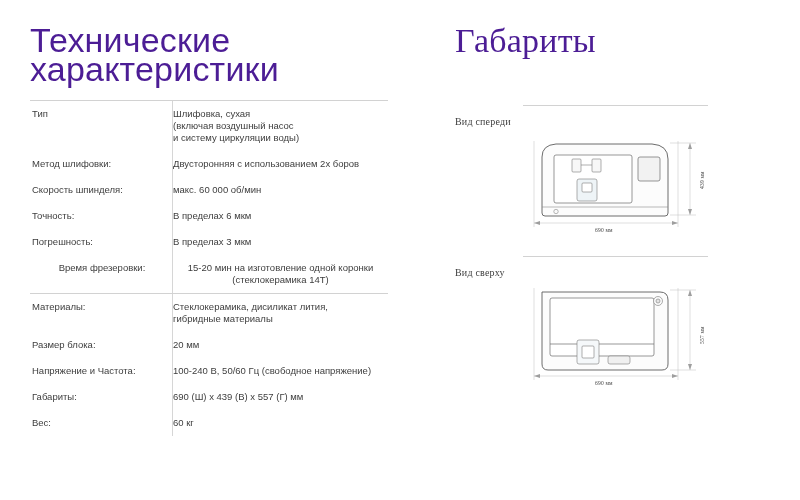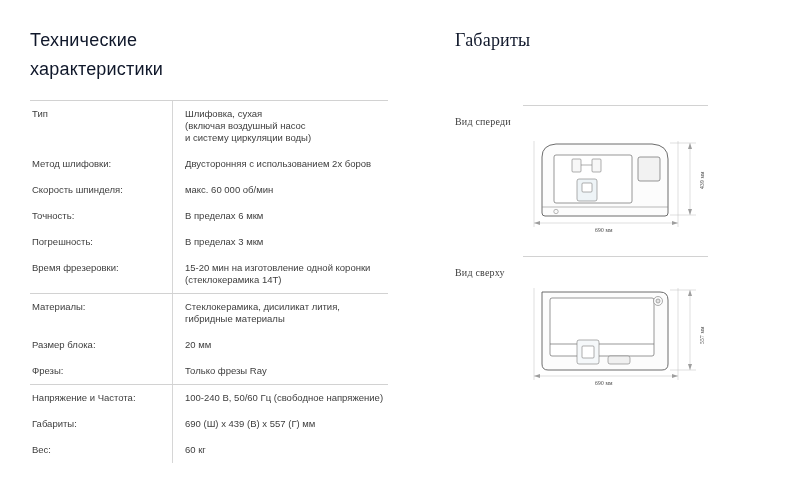--- a/index.html
+++ b/index.html
@@ -21,22 +21,22 @@
   }
 
   
   .left-col {
     position: absolute;
     left: 30px;
     top: 26px;
     width: 360px;
   }
   .section-title {
-    color: #0f172a;
-    font-size: 18px;
+    color: #4c1d95;
+    font-size: 34px;
     font-weight: 400;
     line-height: 29px;
     letter-spacing: 0.2px;
   }
   .spec-table {
     margin-top: 16px;
     width: 358px;
     border-collapse: collapse;
   }
   .spec-table tr {
@@ -46,28 +46,29 @@
     padding: 7px 0 7px 0;
     font-size: 9.5px;
     line-height: 12px;
     color: #3d3d3d;
   }
   .spec-table td.key {
     width: 140px;
     padding-left: 2px;
   }
   .spec-table td.val {
-    padding-left: 12px;
+    padding-left: 0;
     border-left: 1px solid #d6d6d6;
   }
   .grp-top td {
     border-top: 1px solid #d2d2d2;
   }
   .grp-bottom td {
     border-bottom: 1px solid #d2d2d2;
+    text-align: center;
   }
   .val .line {
     display: block;
   }
 
   
   .right-col {
     position: absolute;
     left: 455px;
     top: 26px;
@@ -167,26 +168,20 @@
             <span class="line">Стеклокерамика, дисиликат лития,</span>
             <span class="line">гибридные материалы</span>
           </td>
         </tr>
         <tr>
           <td class="key">Размер блока:</td>
           <td class="val">
             <span class="line">20 мм</span>
           </td>
         </tr>
-        <tr class="grp-bottom">
-          <td class="key">Фрезы:</td>
-          <td class="val">
-            <span class="line">Только фрезы Ray</span>
-          </td>
-        </tr>
 
         <tr>
           <td class="key">Напряжение и Частота:</td>
           <td class="val">
             <span class="line">100-240 В, 50/60 Гц (свободное напряжение)</span>
           </td>
         </tr>
         <tr>
           <td class="key">Габариты:</td>
           <td class="val">

